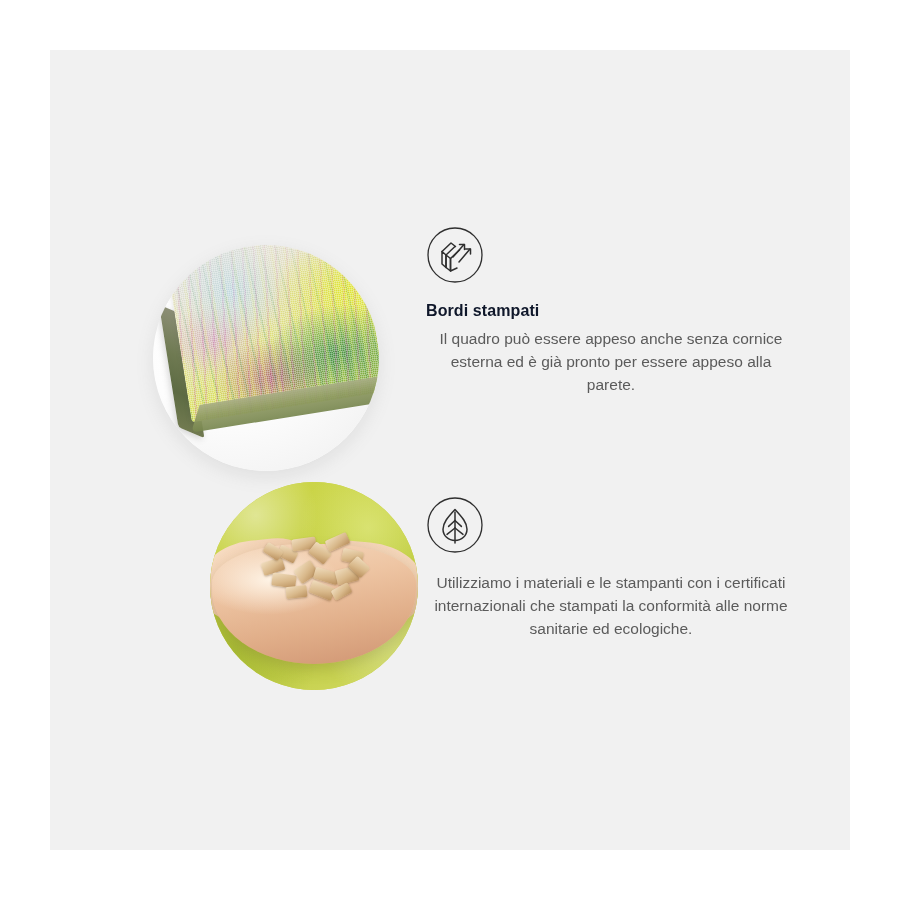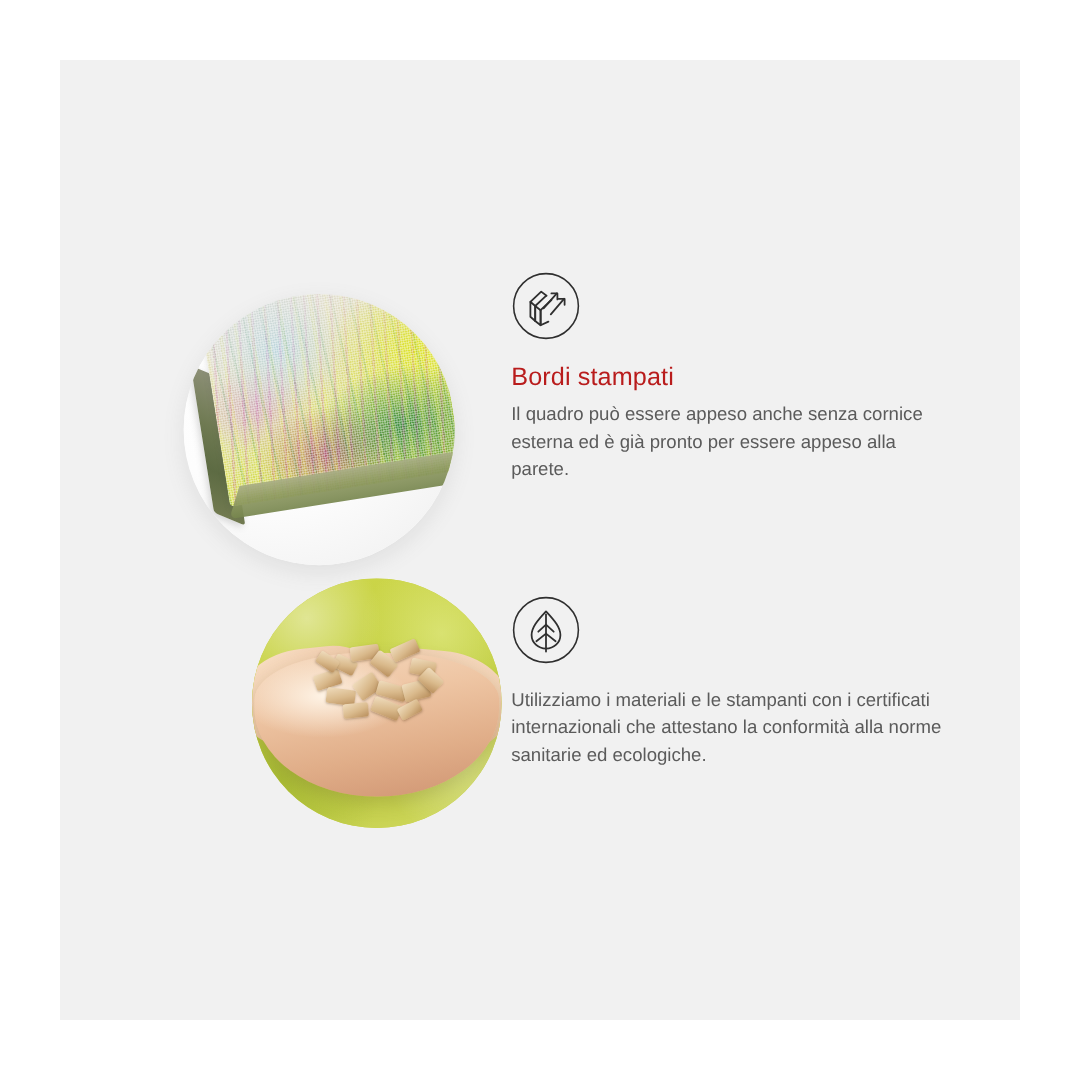--- a/index.html
+++ b/index.html
@@ -205,31 +205,32 @@
     position: absolute;
     left: 376px;
     width: 370px;
   }
   .feature-icon {
     display: block;
     margin-bottom: 14px;
   }
   .feature-title {
     margin: 0 0 8px 0;
-    font-size: 21px;
-    font-weight: 400;
-    color: #b91c1c;
+    font-size: 16px;
+    font-weight: 700;
+    color: #0f172a;
     letter-spacing: 0.1px;
   }
   .feature-body {
     margin: 0;
     font-size: 15.5px;
     line-height: 1.47;
     color: #5b5b5b;
     font-weight: 400;
+    text-align: center;
   }
 </style>
 </head>
 <body>
 
 <div id="page">
 
   <div id="content-panel">
 
     <div class="feature-row" id="feature-row-bordi">
@@ -301,18 +302,18 @@
             <g fill="none" stroke="#2f2f2f" stroke-width="1.5" stroke-linecap="round" stroke-linejoin="round">
               <path d="M29 13.5 C36.5 21.5 41 27 41 33.2 C41 39.6 35.6 44.5 29 44.5 C22.4 44.5 17 39.6 17 33.2 C17 27 21.5 21.5 29 13.5 Z"></path>
               <path d="M29 16 L29 47"></path>
               <path d="M29 24.5 L22.6 30.4"></path>
               <path d="M29 24.5 L35.4 30.4"></path>
               <path d="M29 32 L21 38.4"></path>
               <path d="M29 32 L37 38.4"></path>
             </g>
           </svg>
         </span>
-        <p class="feature-body">Utilizziamo i materiali e le stampanti con i certificati internazionali che attestano la conformità alla norme sanitarie ed ecologiche.</p>
+        <p class="feature-body">Utilizziamo i materiali e le stampanti con i certificati internazionali che stampati la conformità alle norme sanitarie ed ecologiche.</p>
       </div>
     </div>
 
   </div>
 </div>
 
 </body></html>

